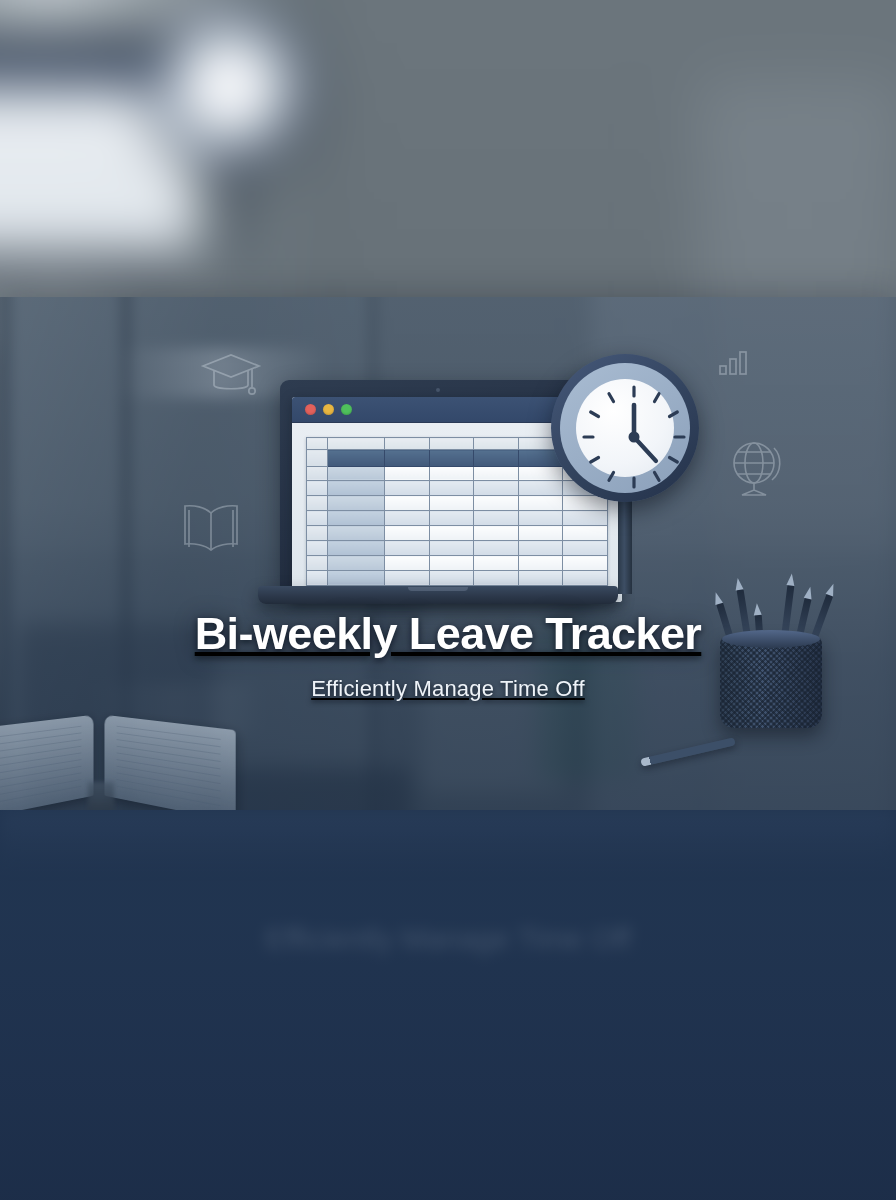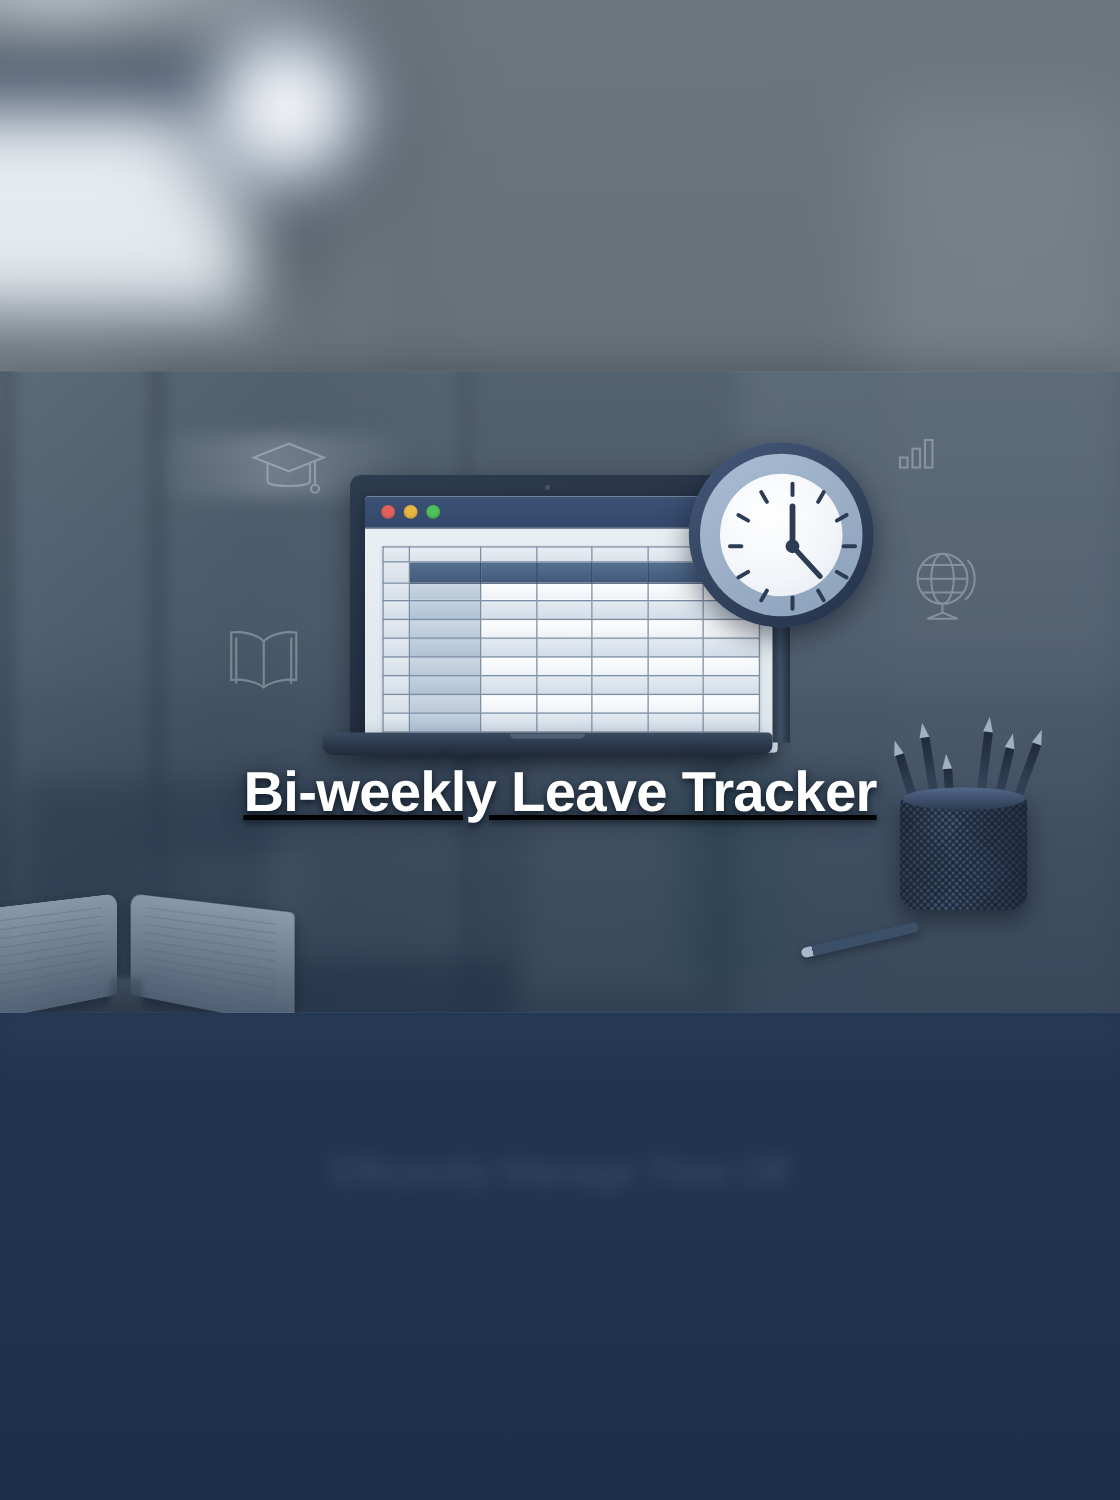--- a/index.html
+++ b/index.html
@@ -543,20 +543,21 @@
     <div class="page right">
       <div class="page-lines"></div>
     </div>
     <div class="book-spine"></div>
   </div>
 
   <div class="desk-pencil" style="top:451px;"></div>
 
   <div class="title-block" style="top:309px;text-decoration:underline;">
     <div class="headline">Bi-weekly Leave Tracker</div>
+    <div class="subtitle">Efficiently Manage Time Off</div>
   </div>
 </div>
 
 <div class="lower">
   <div class="ghost-desk"></div>
   <div class="ghost-sub">Efficiently Manage Time Off</div>
   <div class="lower-tint"></div>
 </div>
 
 </body></html>

